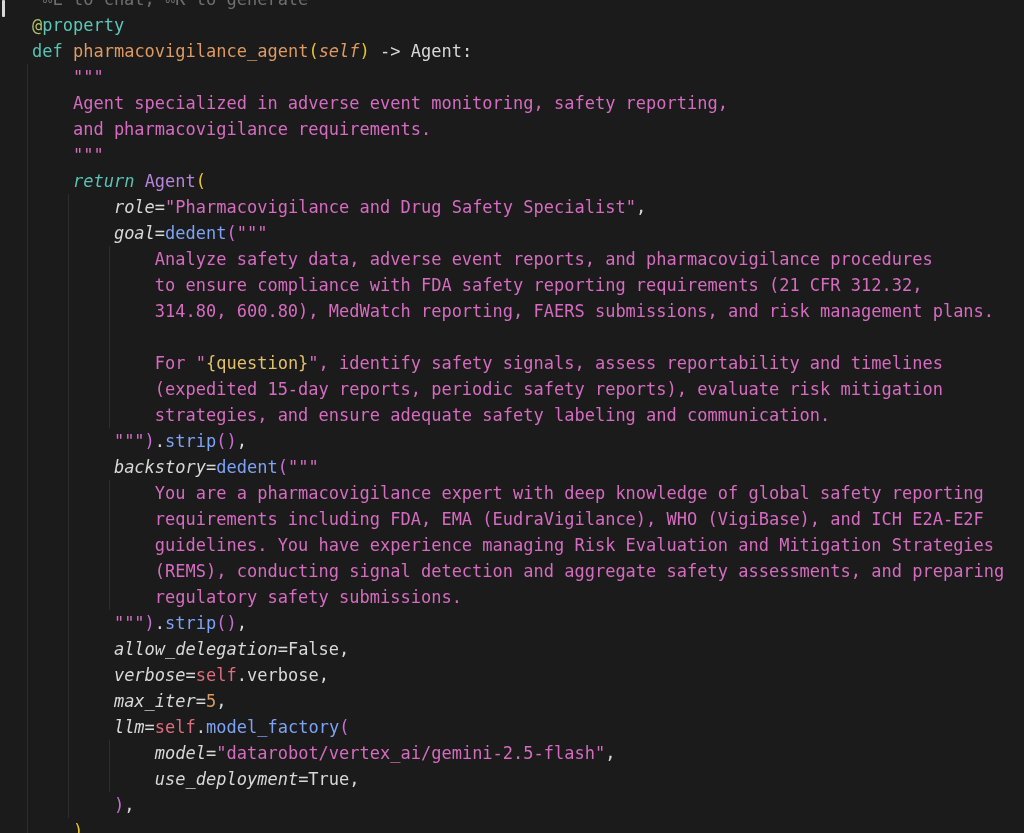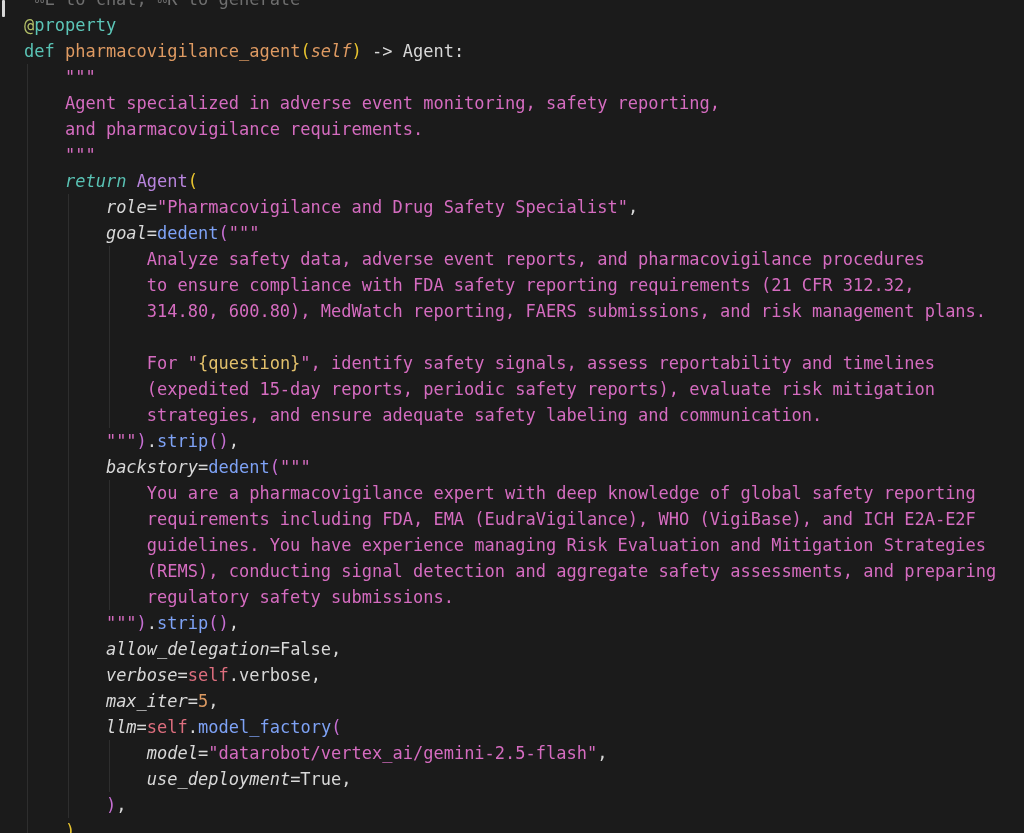--- a/index.html
+++ b/index.html
@@ -16,21 +16,21 @@
     overflow: hidden;
   }
   .code-lines {
     position: absolute;
     left: 24px;
     top: -14px;
     font-size: 17px;
     line-height: 26px;
     white-space: pre;
   }
-  .code-line { height: 26px; }
+  .code-line { height: 26px; margin-left: 8px; }
   .indent-guide {
     position: absolute;
     width: 1px;
     background: #2e2e2e;
   }
   .caret {
     position: absolute;
     left: 2px; top: 0;
     width: 3px; height: 17px;
     background: #d8d8d8;

